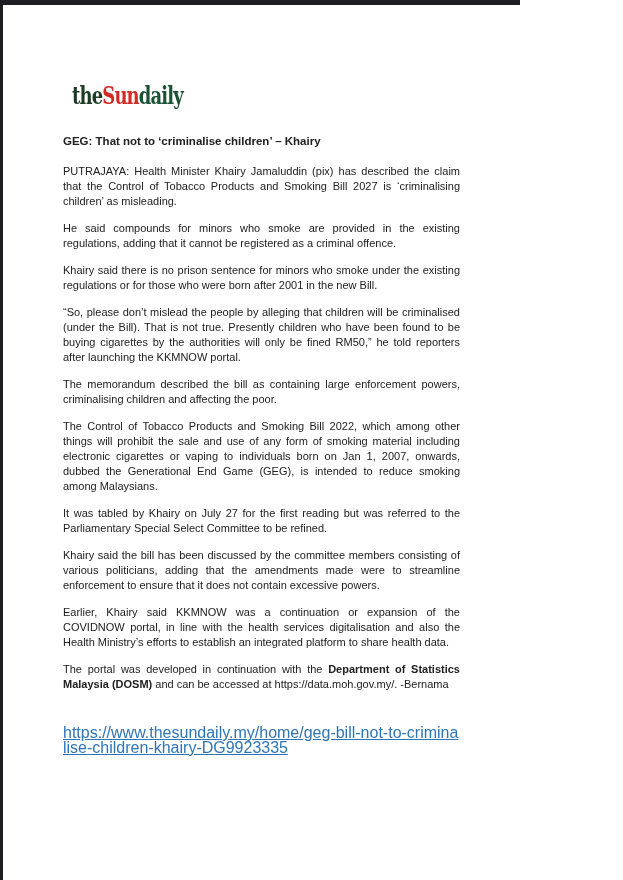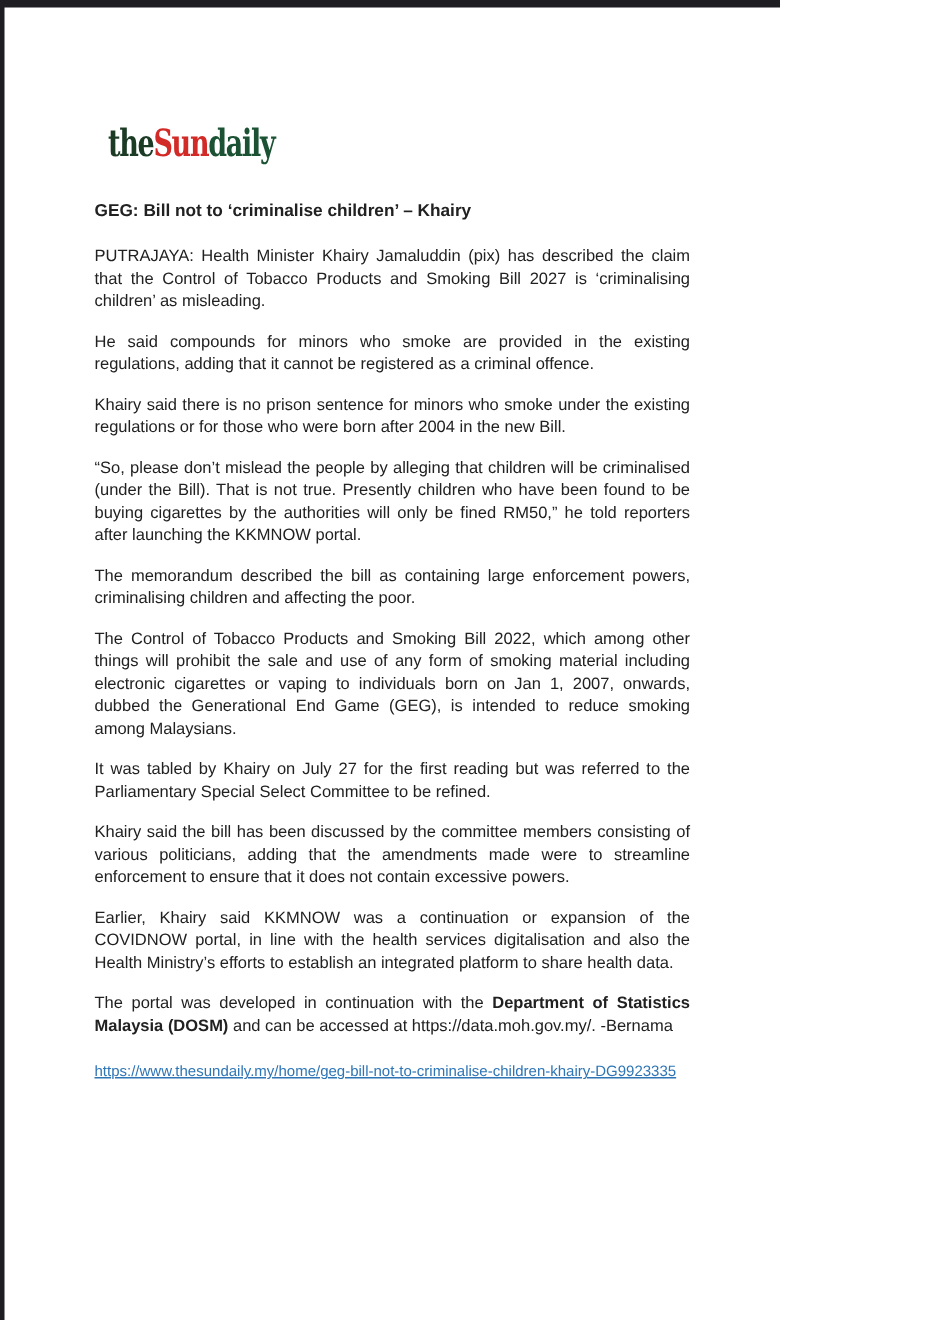--- a/index.html
+++ b/index.html
@@ -51,45 +51,45 @@
   .para {
     margin-top:12px;
     font-size:11px;
     line-height:15px;
     text-align:justify;
     color:var(--text, #212121);
   }
   .para.first { margin-top:15px; }
   .para b { font-weight:700; }
   .linkline {
-    margin-top:15px;
-    font-size:10px;
+    margin-top:33px;
+    font-size:16px;
     line-height:15px;
   }
   .source-link {
     color:var(--link-blue, #2e75b6);
     text-decoration:underline;
     word-break:break-all;
   }
 </style>
 </head>
 <body>
 
 <div class="page">
   <div class="content">
 
     <div class="logo-wrap">
       <span class="logo"><span class="logo-the">the</span><span class="logo-sun">Sun</span><span class="logo-daily">daily</span></span>
     </div>
 
-    <h1 class="headline">GEG: Bill not to ‘criminalise children’ – Khairy</h1>
+    <h1 class="headline">GEG: That not to ‘criminalise children’ – Khairy</h1>
 
     <p class="para first">PUTRAJAYA: Health Minister Khairy Jamaluddin (pix) has described the claim that the Control of Tobacco Products and Smoking Bill 2027 is ‘criminalising children’ as misleading.</p>
     <p class="para">He said compounds for minors who smoke are provided in the existing regulations, adding that it cannot be registered as a criminal offence.</p>
-    <p class="para">Khairy said there is no prison sentence for minors who smoke under the existing regulations or for those who were born after 2004 in the new Bill.</p>
+    <p class="para">Khairy said there is no prison sentence for minors who smoke under the existing regulations or for those who were born after 2001 in the new Bill.</p>
     <p class="para">“So, please don’t mislead the people by alleging that children will be criminalised (under the Bill). That is not true. Presently children who have been found to be buying cigarettes by the authorities will only be fined RM50,” he told reporters after launching the KKMNOW portal.</p>
     <p class="para">The memorandum described the bill as containing large enforcement powers, criminalising children and affecting the poor.</p>
     <p class="para">The Control of Tobacco Products and Smoking Bill 2022, which among other things will prohibit the sale and use of any form of smoking material including electronic cigarettes or vaping to individuals born on Jan 1, 2007, onwards, dubbed the Generational End Game (GEG), is intended to reduce smoking among Malaysians.</p>
     <p class="para">It was tabled by Khairy on July 27 for the first reading but was referred to the Parliamentary Special Select Committee to be refined.</p>
     <p class="para">Khairy said the bill has been discussed by the committee members consisting of various politicians, adding that the amendments made were to streamline enforcement to ensure that it does not contain excessive powers.</p>
     <p class="para">Earlier, Khairy said KKMNOW was a continuation or expansion of the COVIDNOW portal, in line with the health services digitalisation and also the Health Ministry’s efforts to establish an integrated platform to share health data.</p>
 
     <p class="para"><span>The portal was developed in continuation with the </span><b>Department of Statistics Malaysia (DOSM)</b><span> and can be accessed at https://data.moh.gov.my/. -Bernama</span></p>
 
     <p class="linkline"><a href="#" class="source-link">https://www.thesundaily.my/home/geg-bill-not-to-criminalise-children-khairy-DG9923335</a></p>

